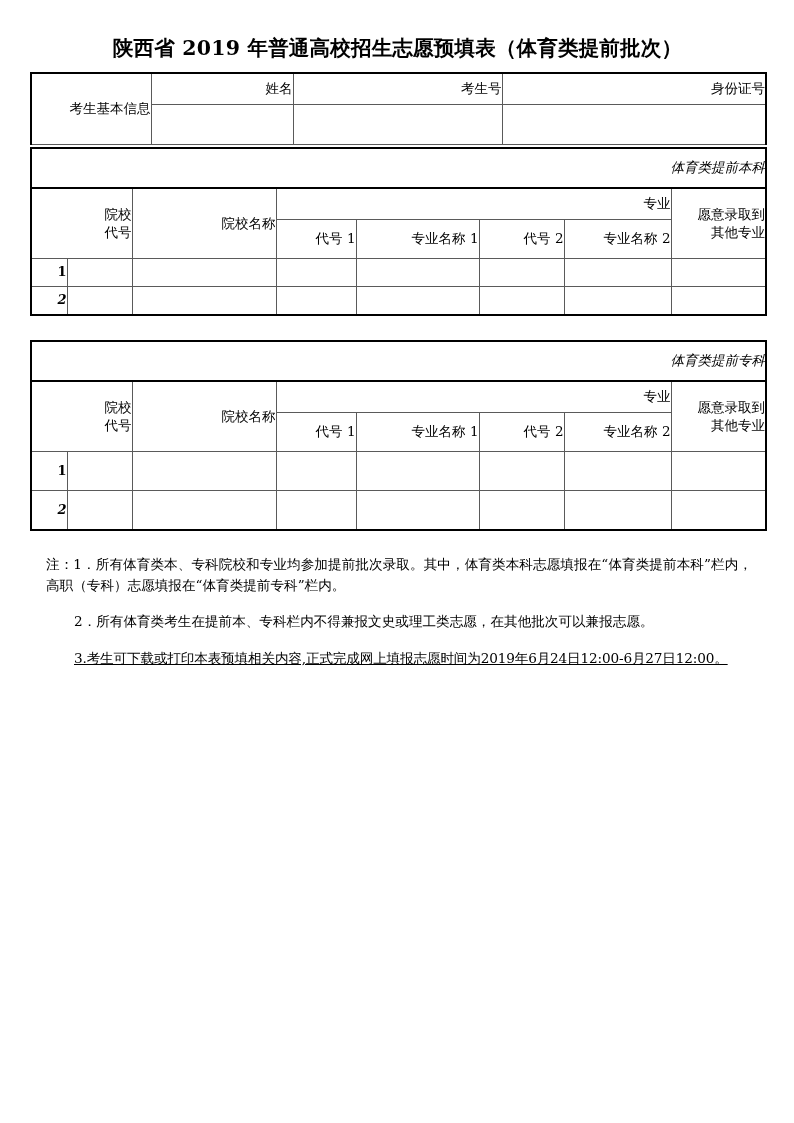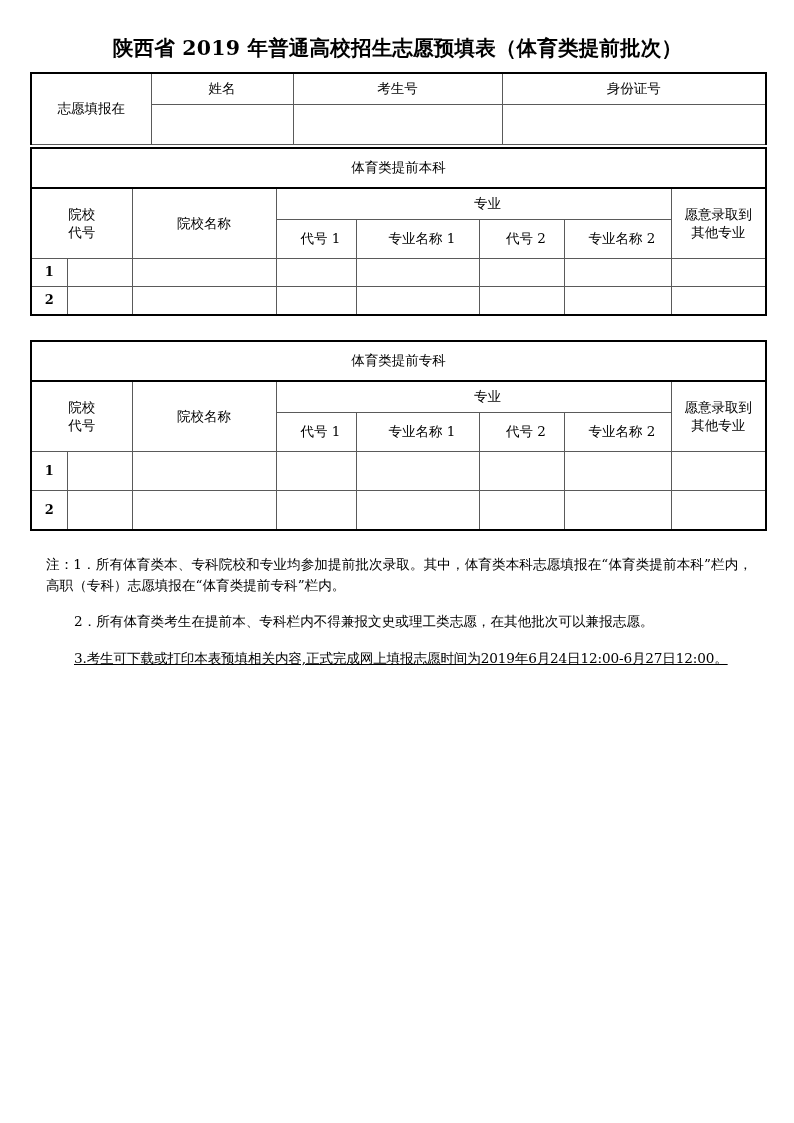--- a/index.html
+++ b/index.html
@@ -39,29 +39,29 @@
   
   .tbl {
     position: absolute;
     border-collapse: collapse;
     table-layout: fixed;
     font-family: "DejaVu Serif", "Liberation Serif", serif;
     font-size: 13.5px;
   }
   .tbl td {
     border: 1px solid #5a5a5a;
-    text-align: center;
+    text-align: right;
     vertical-align: middle;
     padding: 0;
     line-height: 1.28;
   }
   .tbl .outer-l { border-left: 2px solid #000; }
   .tbl .outer-r { border-right: 2px solid #000; }
   .tbl .outer-t { border-top: 2px solid #000; }
-  .tbl .outer-b { border-bottom: 2px solid #000; }
+  .tbl .outer-b { border-bottom: 2px solid #000; font-style: italic; }
 
   .two-line { line-height: 1.22; font-family: Liberation Serif, serif; }
 
   
   #info-table {
     left: 30px;
     top: 72px;
     width: 735px;
   }
   #info-table td { height: 30px; }
@@ -115,21 +115,21 @@
 
   <table class="tbl" id="info-table">
     <colgroup>
       <col style="width:120px">
       <col style="width:142px">
       <col style="width:209px">
       <col style="width:264px">
     </colgroup>
     <tbody>
       <tr>
-        <td rowspan="2" class="outer-l outer-t">志愿填报在</td>
+        <td rowspan="2" class="outer-l outer-t">考生基本信息</td>
         <td class="outer-t">姓名</td>
         <td class="outer-t">考生号</td>
         <td class="outer-t outer-r">身份证号</td>
       </tr>
       <tr class="blank-row">
         <td></td>
         <td></td>
         <td class="outer-r"></td>
       </tr>
     </tbody>

